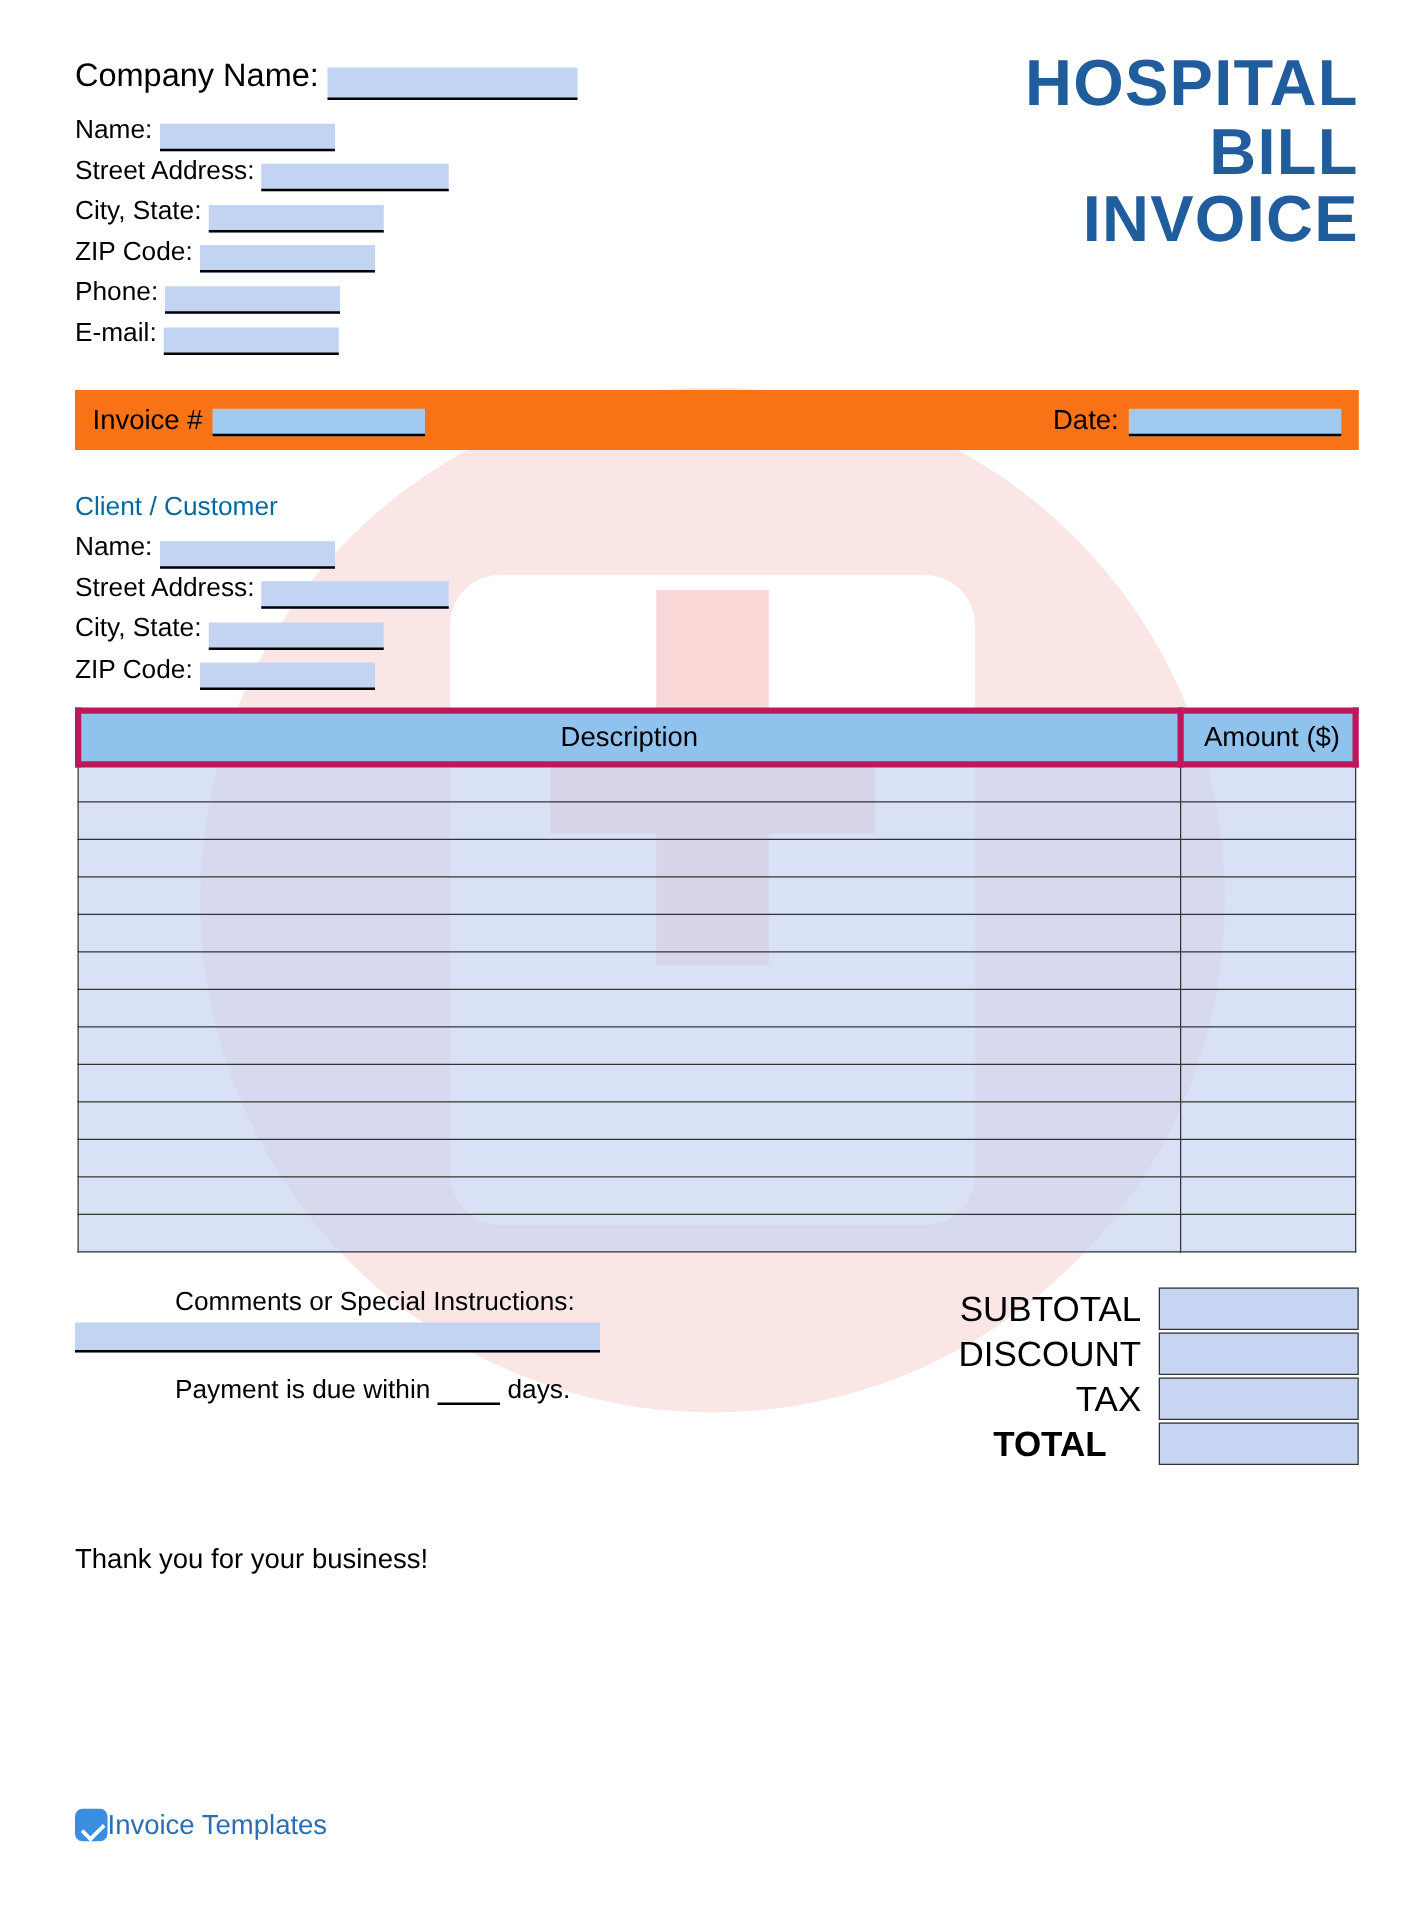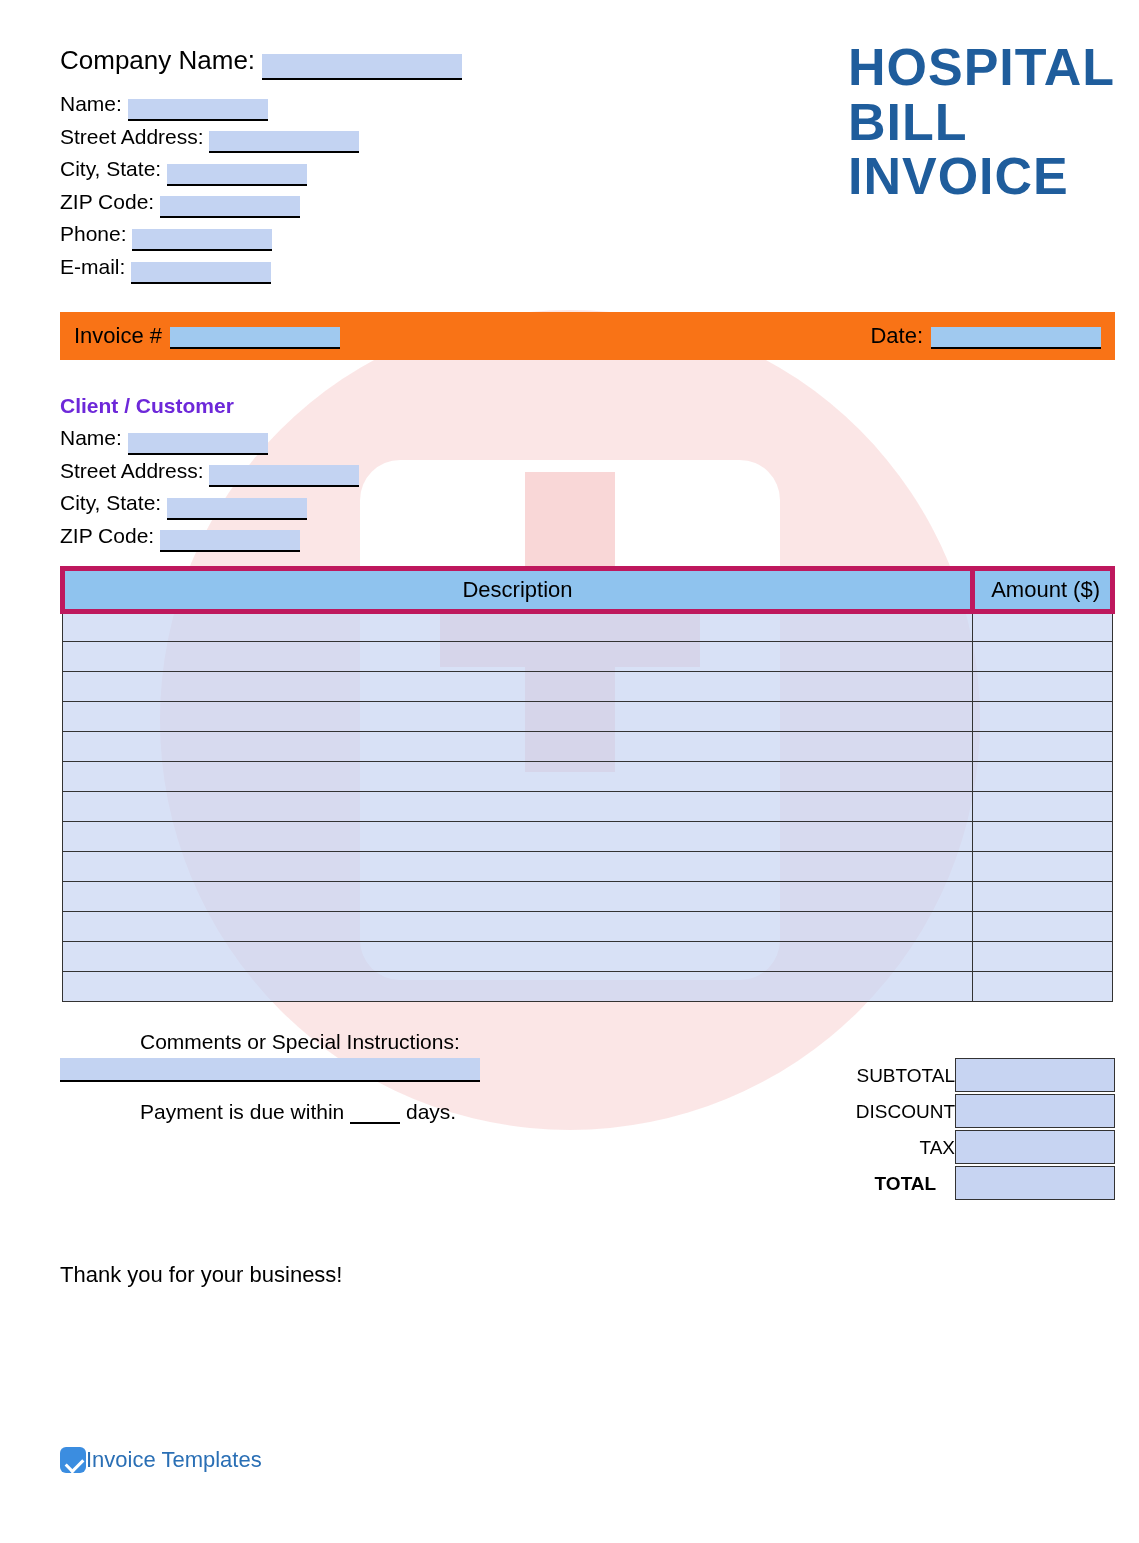--- a/index.html
+++ b/index.html
@@ -11,21 +11,21 @@
     width:1139px;
     height:1543px;
     position:relative;
     overflow:hidden;
     color:#000;
   }
   .page {
     position:relative;
     width:1139px;
     height:1543px;
-    padding: 40px 24px 0 60px;
+    padding: 40px 52px 0 60px;
   }
   
   .watermark {
     position:absolute;
     left:50%;
     top:720px;
     transform:translate(-50%,-50%);
     width:820px;
     height:820px;
     border-radius:50%;
@@ -60,20 +60,21 @@
   .ul-field{
     display:inline-block;
     border-bottom:2px solid #000;
     background:#c3d3f2;
     vertical-align:bottom;
     height:22px;
   }
   .ul-field.big{ height:26px; }
 
   .title {
+    text-align:right;
     color:#1f5d9c;
     font-weight:900;
     font-size:52px;
     line-height:1.05;
     letter-spacing:1px;
     margin-left:20px;
   }
 
   .bar {
     margin-top:28px;
@@ -86,21 +87,21 @@
     font-size:22px;
   }
   .bar .grp{ display:flex; align-items:flex-end; gap:8px;}
   .bar .ul-field{ background:#a0c9ef; height:22px; }
 
   .client-block{
     margin-top:30px;
     font-size:21px;
     line-height:1.55;
   }
-  .client-title{ color:#6d28d9; font-weight:bold; }
+  .client-title{ color:#0369a1; font-weight:normal; }
 
   table.items{
     width:100%;
     border-collapse:collapse;
     margin-top:14px;
   }
   table.items th{
     background:#8fc3ee;
     font-weight:normal;
     font-size:22px;
@@ -138,22 +139,22 @@
   .payment{ padding-left:80px; }
   .payment .days{
     display:inline-block;
     width:50px; height:20px;
     border-bottom:2px solid #000;
     vertical-align:bottom;
   }
 
   .totals{
     display:flex;
-    font-size:19px;
-    margin-top:28px;
+    gap:14px;
+    font-size:28px;
   }
   .totals .labels{ text-align:right; line-height:36px; }
   .totals .labels .total{ font-weight:bold;text-align:center;}
   .totals .boxes .box{
     width:160px;height:34px;
     border:1px solid #333;
     background:#c7d4f2;
     margin-bottom:2px;
   }
 

